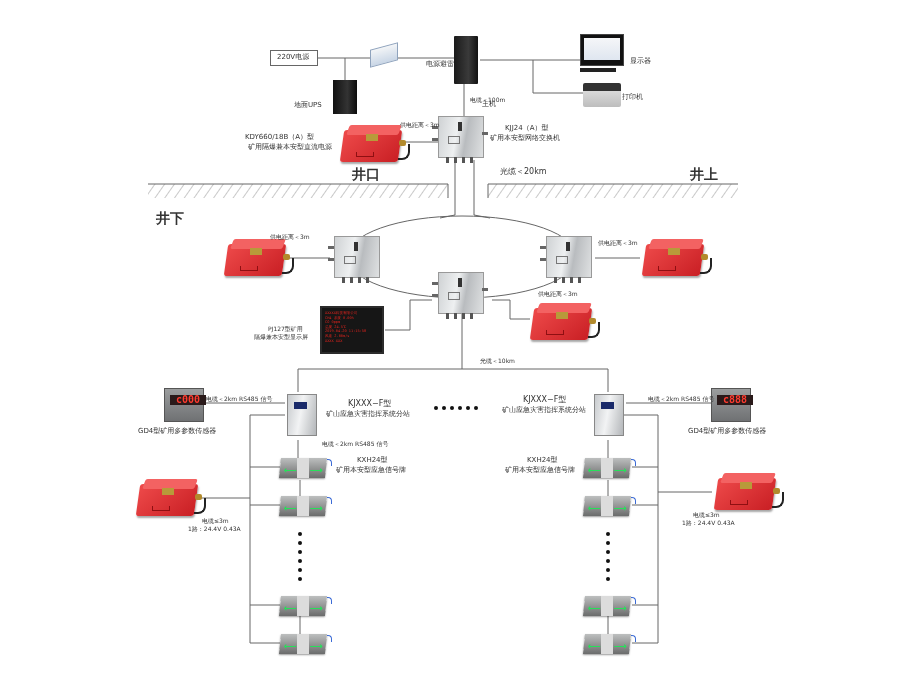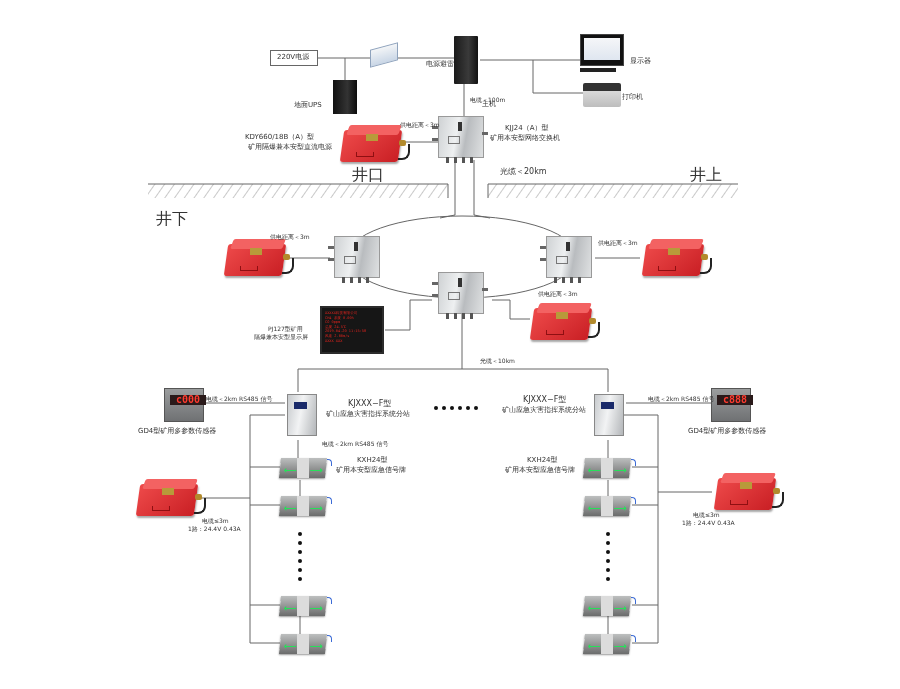--- a/index.html
+++ b/index.html
@@ -2,21 +2,21 @@
 <html><head>
 <meta charset="utf-8">
 <style>
   html,body{margin:0;padding:0;background:#ffffff;}
   body{width:900px;height:689px;position:relative;overflow:hidden;font-family:"DejaVu Sans","Liberation Sans",sans-serif;color:#222;}
   #diagram{position:absolute;left:0;top:0;width:900px;height:689px;}
   .lbl{position:absolute;white-space:nowrap;color:#333;line-height:1.15;}
   .s6{font-size:6px;}
   .s7{font-size:7px;}
   .s8{font-size:8px;}
-  .s10{font-size:16px;}
+  .s10{font-size:14px;font-weight:bold;}
   .center{text-align:center;}
   .dev{position:absolute;}
   
   .psu{width:68px;height:46px;}
   .psu .body{position:absolute;left:4px;top:8px;width:58px;height:32px;background:linear-gradient(135deg,#ee4a4a,#c91f24);border-radius:3px;transform:skewX(-8deg);box-shadow:1px 2px 2px rgba(0,0,0,.35);}
   .psu .lid{position:absolute;left:10px;top:3px;width:52px;height:10px;background:#f36262;border-radius:2px;transform:skewX(-20deg);}
   .psu .plate{position:absolute;left:28px;top:12px;width:12px;height:7px;background:#b89a3a;}
   .psu .handle{position:absolute;left:18px;top:30px;width:16px;height:4px;border:1px solid #8f0f12;border-top:none;}
   .psu .gland{position:absolute;right:0;top:18px;width:7px;height:6px;background:#b28a2c;border-radius:2px;}
   .psu .cable{position:absolute;right:-4px;top:22px;width:10px;height:14px;border:2px solid #222;border-left:none;border-top:none;border-radius:0 0 8px 0;}

